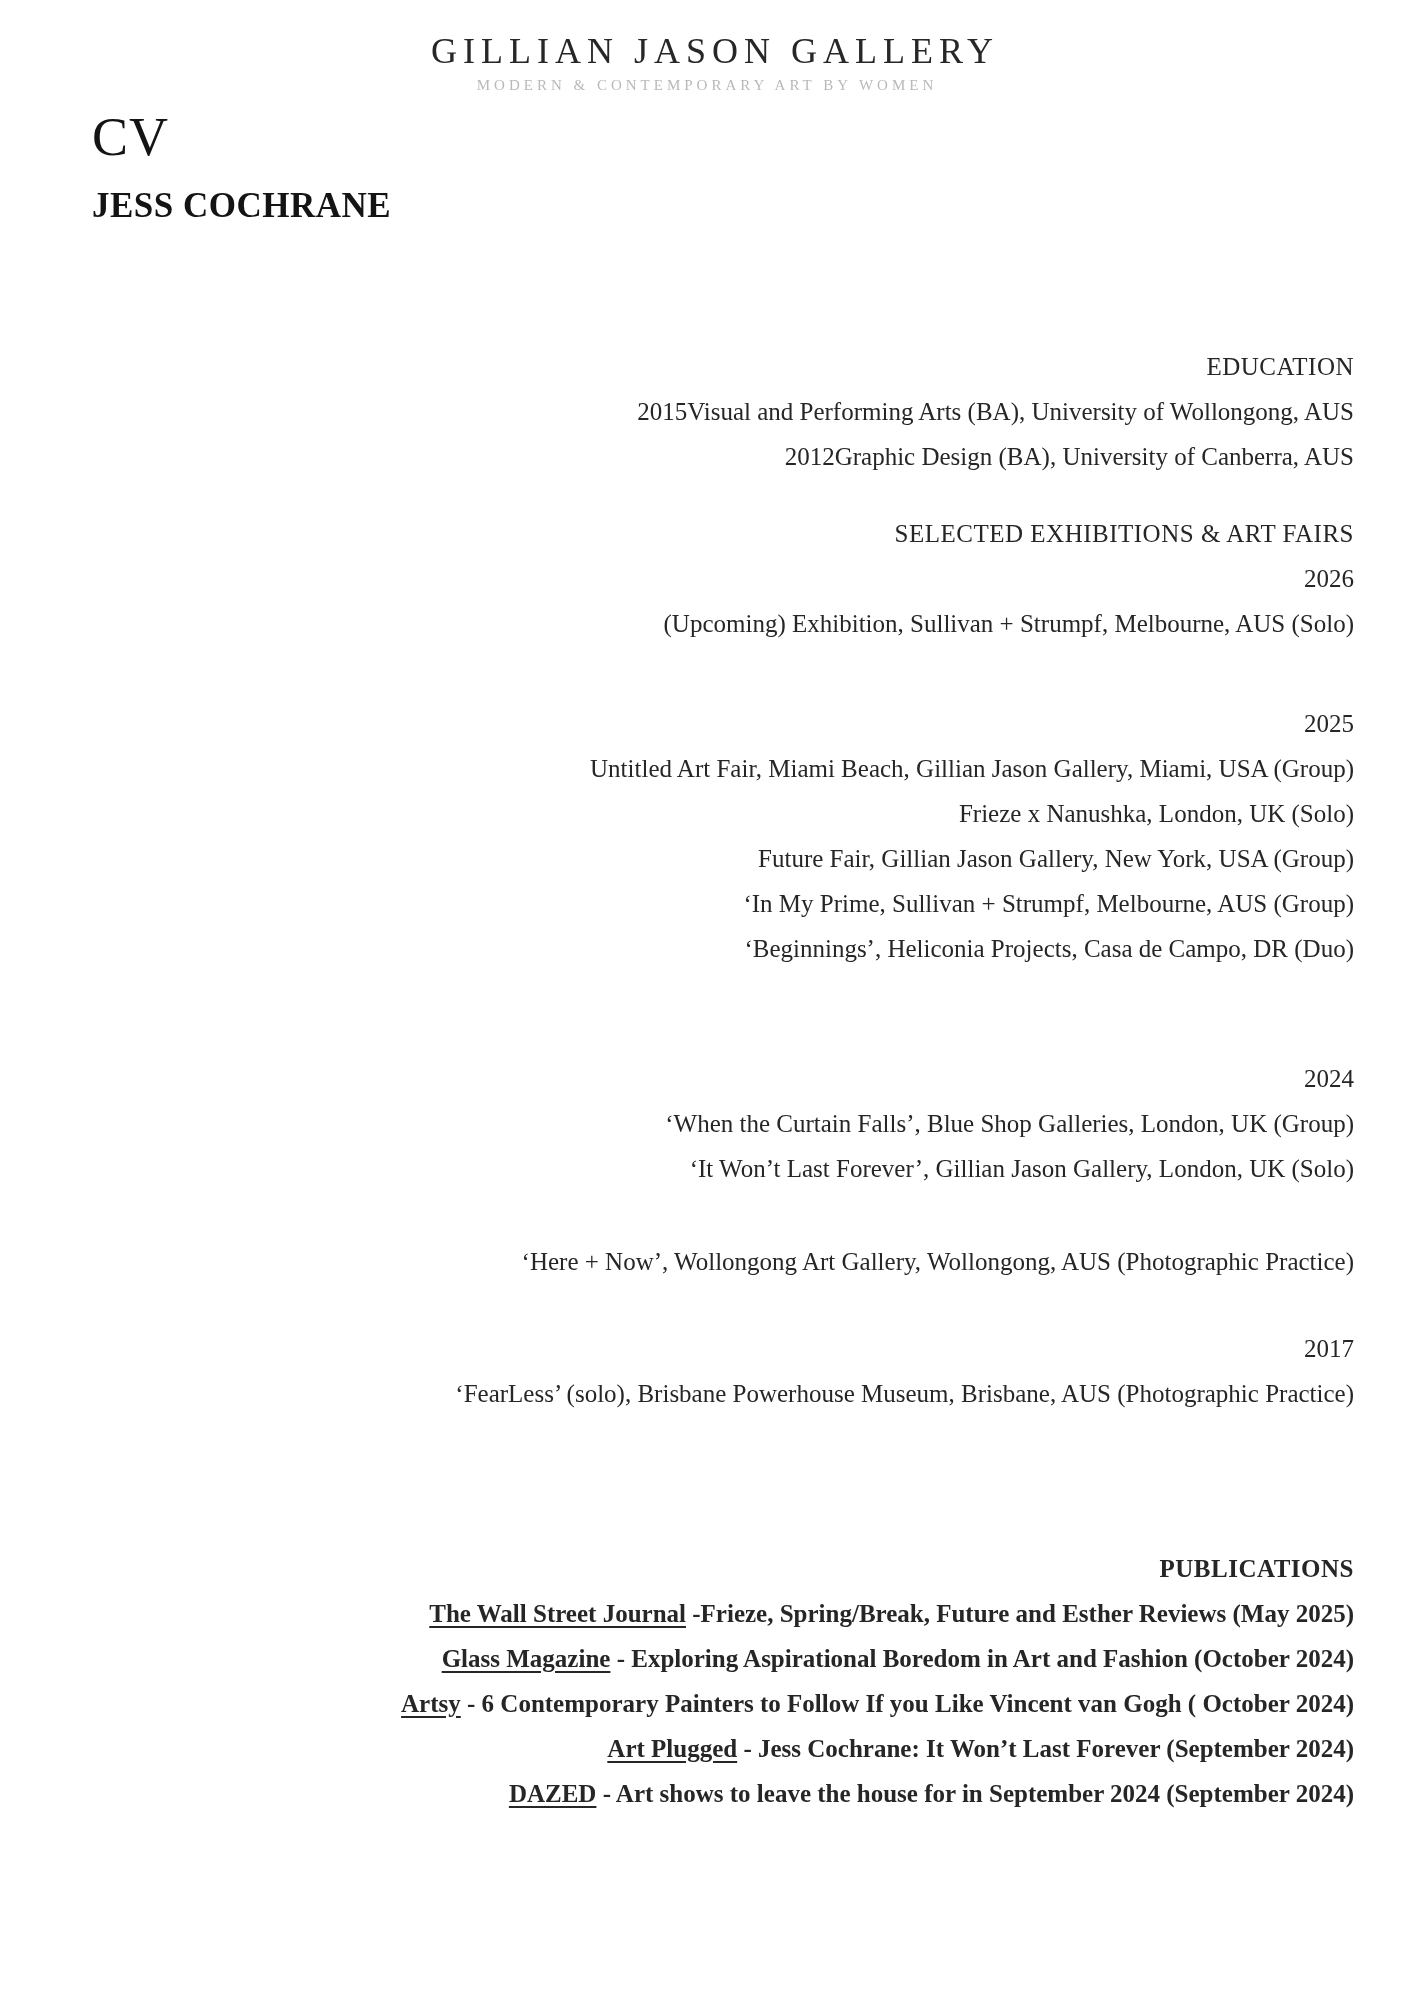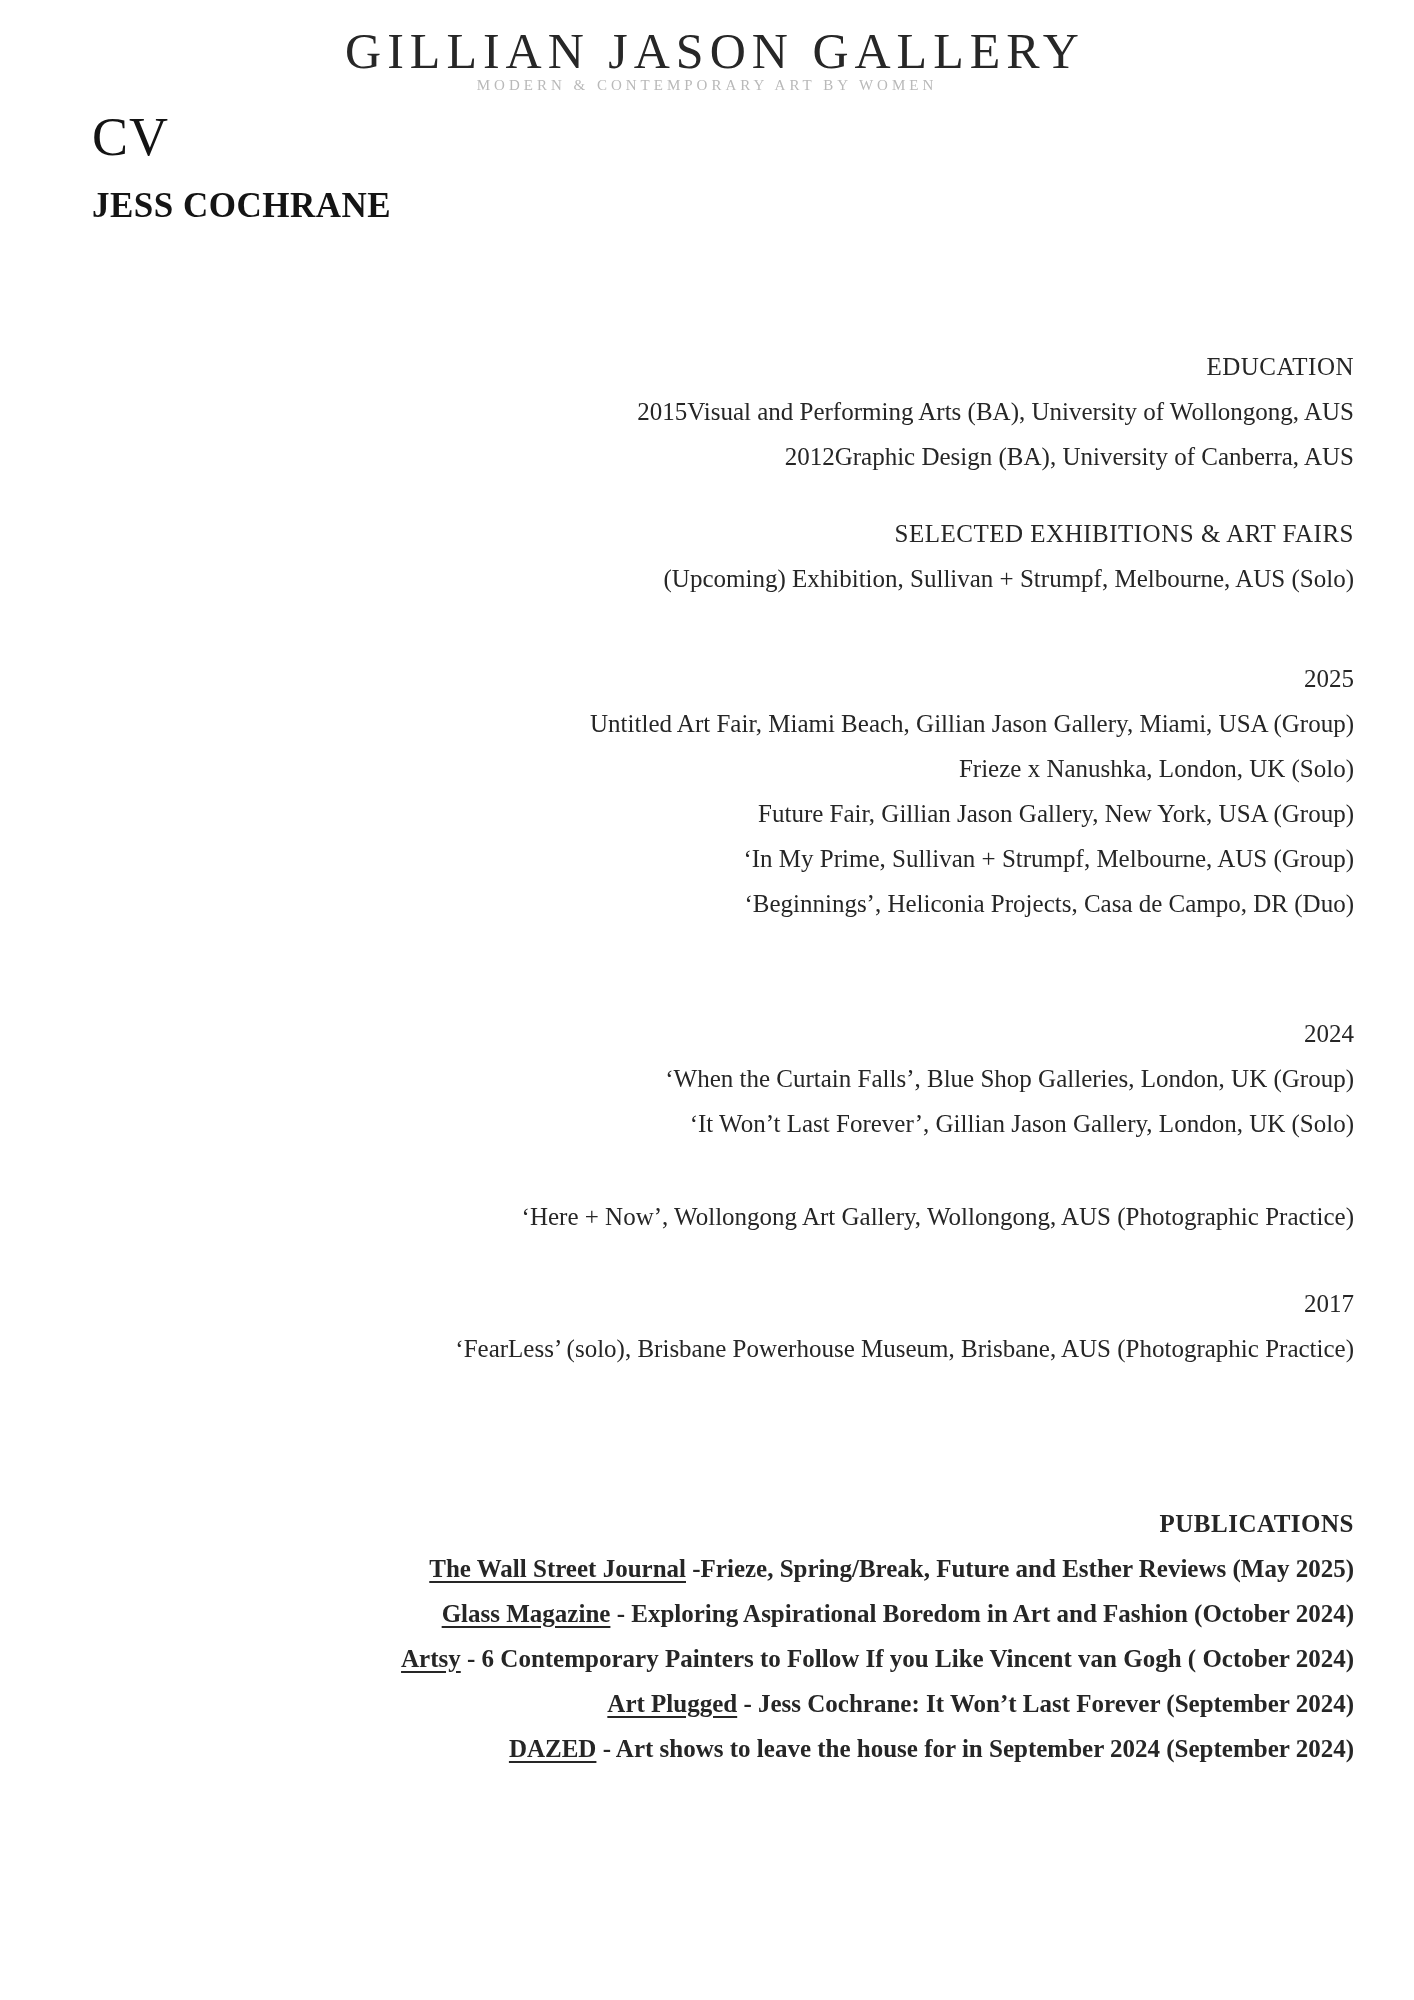--- a/index.html
+++ b/index.html
@@ -9,21 +9,21 @@
     font-family:"Liberation Serif","DejaVu Serif",serif;
     color:#212121;
     overflow:hidden;
     position:relative;
   }
   .page { width:1414px; height:2000px; background:#ffffff; }
 
   
   .header { text-align:center; padding-top:28px; }
   .logo-title {
-    font-size:50px; font-weight:400; letter-spacing:6px;
+    font-size:36px; font-weight:400; letter-spacing:6px;
     color:#272727; line-height:46px; white-space:nowrap;padding-left:16px;
   }
   .logo-subtitle {
     font-size:15px; letter-spacing:4px; color:#b9b9b9;
     line-height:18px; margin-top:2px; white-space:nowrap;
   }
 
   
   .cv-title {
     margin:16px 0 0 92px;
@@ -84,20 +84,21 @@
     </div>
     <div class="edu-row">
       <span class="edu-year">2012</span><span>Graphic Design (BA), University of Canberra, AUS</span>
     </div>
   </div>
 
   <div class="section section-exhibitions">
     <div class="section-heading">SELECTED EXHIBITIONS &amp; ART FAIRS</div>
 
     <div class="exhibition-group gap-2026">
+      <div class="year-label">2026</div>
       <div class="item">(Upcoming) Exhibition, Sullivan + Strumpf, Melbourne, AUS (Solo)</div>
     </div>
 
     <div class="exhibition-group gap-2025">
       <div class="year-label">2025</div>
       <div class="item">Untitled Art Fair, Miami Beach, Gillian Jason Gallery, Miami, USA (Group)</div>
       <div class="item">Frieze x Nanushka, London, UK (Solo)</div>
       <div class="item">Future Fair, Gillian Jason Gallery, New York, USA (Group)</div>
       <div class="item">‘In My Prime, Sullivan + Strumpf, Melbourne, AUS (Group)</div>
       <div class="item">‘Beginnings’, Heliconia Projects, Casa de Campo, DR (Duo)</div>

